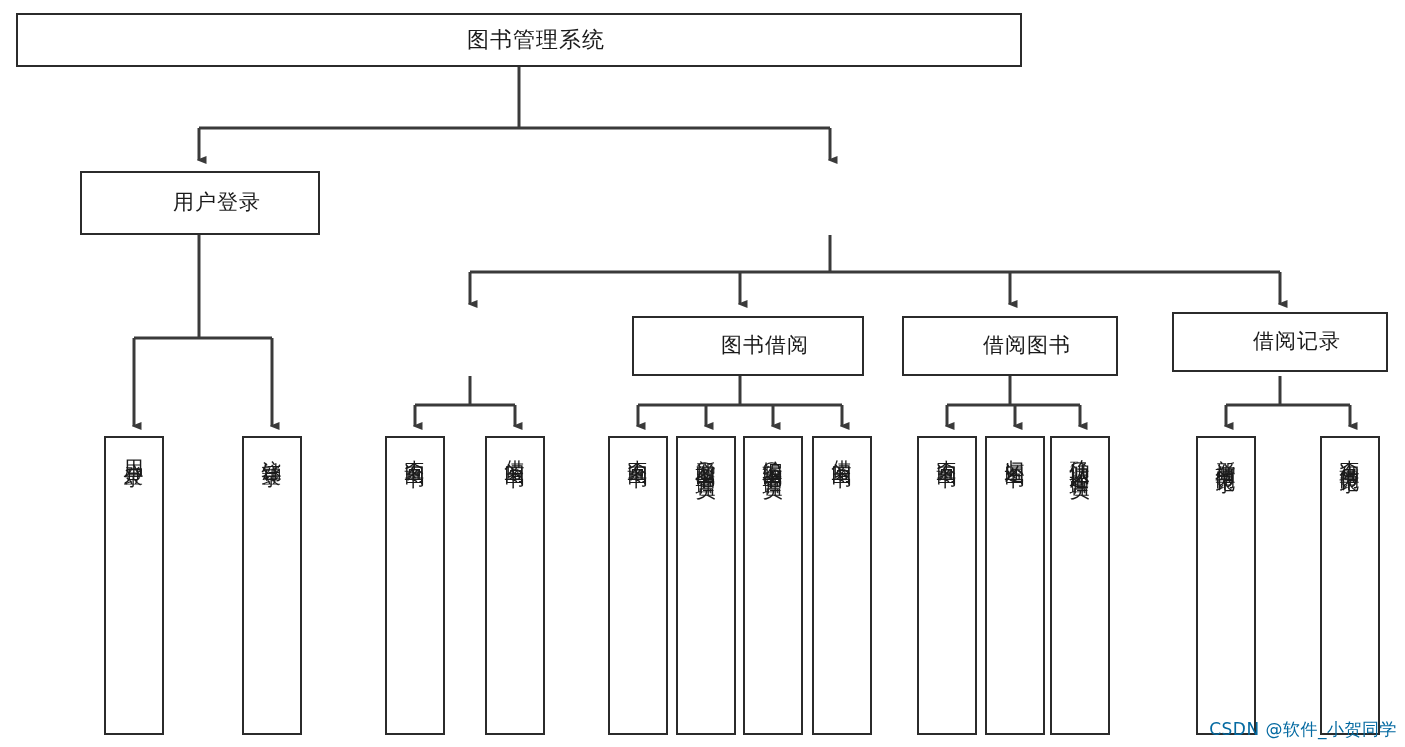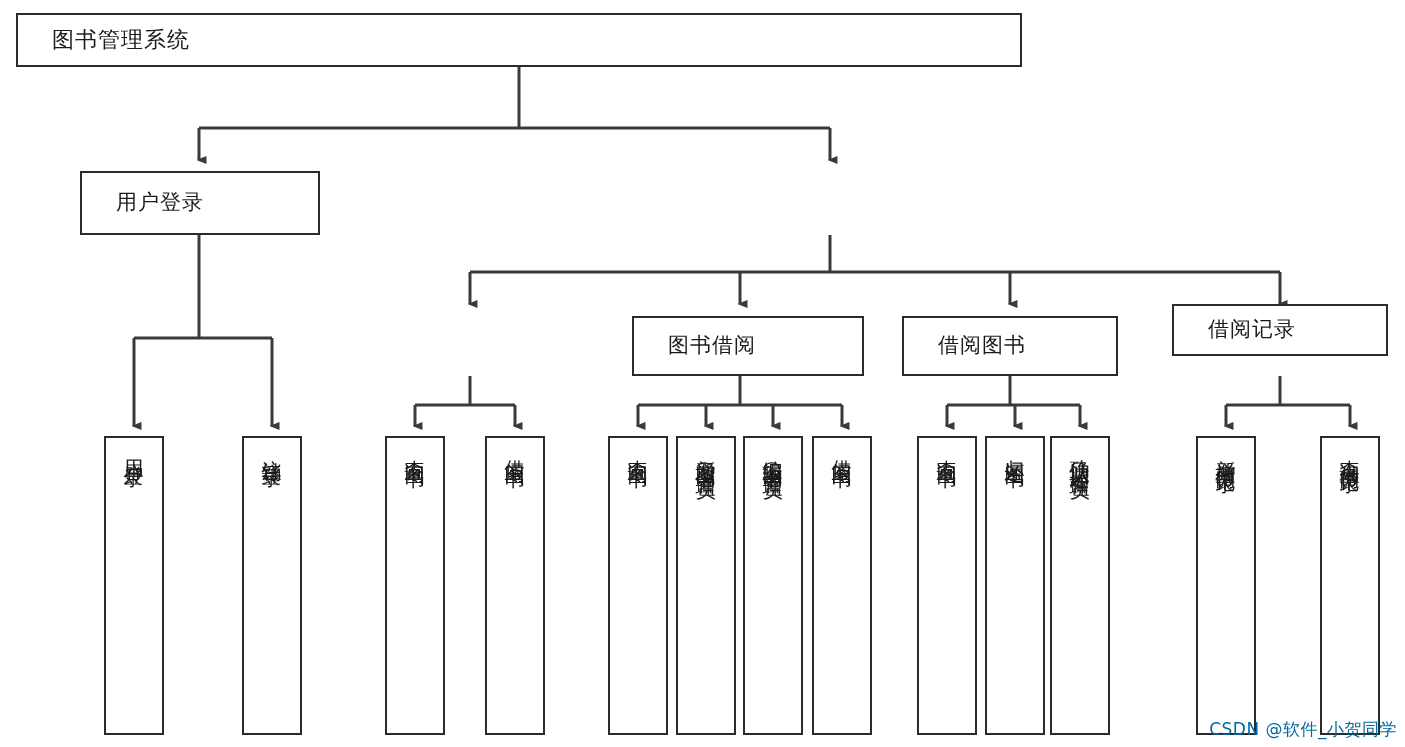--- a/index.html
+++ b/index.html
@@ -28,20 +28,21 @@
     pointer-events: none;
   }
   
   .node {
     position: absolute;
     box-sizing: border-box;
     background: #ffffff;
     border: 2px solid #2b2b2b;
     display: flex;
     align-items: center;
+    justify-content: center;
     color: #1a1a1a;
     padding-left: 34px;
   }
   .node.horiz {
     font-size: 21px;
     letter-spacing: 1px;
     line-height: 1.1;
   }
   .node.root {
     font-size: 22px;
@@ -139,21 +140,21 @@
 
 
   <div class="node horiz" style="left:632px; top:316px; width:232px; height:60px;">
     <span>图书借阅</span>
   </div>
 
   <div class="node horiz" style="left:902px; top:316px; width:216px; height:60px;">
     <span>借阅图书</span>
   </div>
 
-  <div class="node horiz" style="left:1172px; top:304px; width:216px; height:52px;">
+  <div class="node horiz" style="left:1172px; top:312px; width:216px; height:60px;">
     <span>借阅记录</span>
   </div>
 
   <div class="node vert" style="left:104px; top:436px; width:60px; height:299px;">
     <span class="vlabel">用户登录</span>
   </div>
 
   <div class="node vert" style="left:242px; top:436px; width:60px; height:299px;">
     <span class="vlabel">注销登录</span>
   </div>

